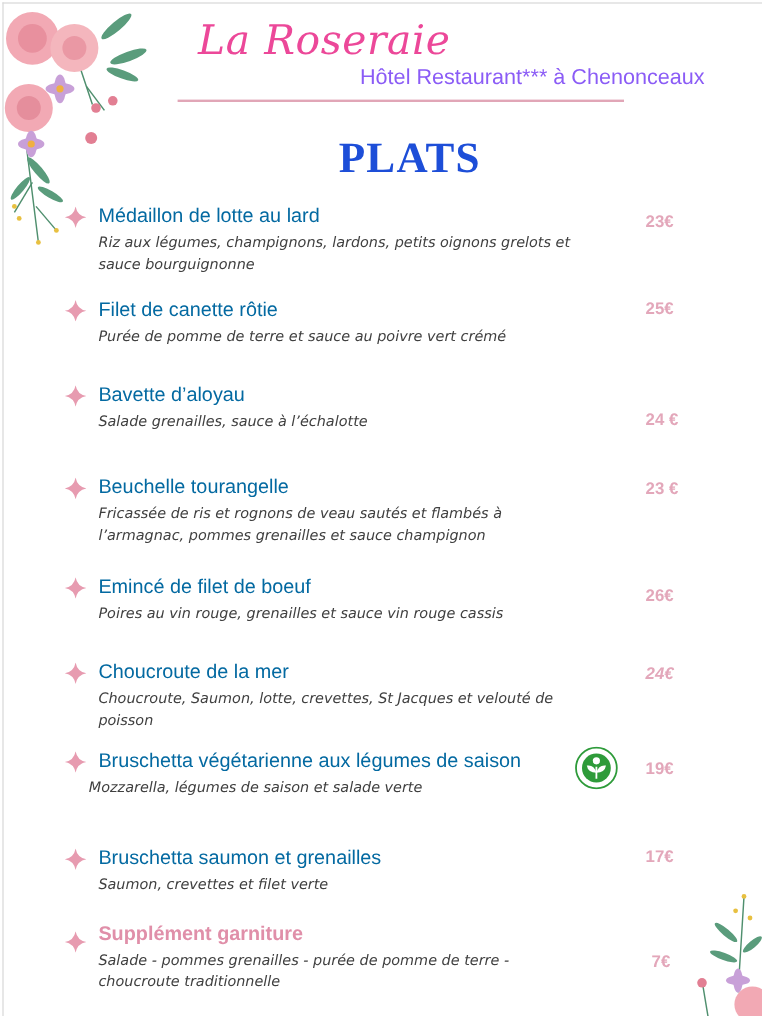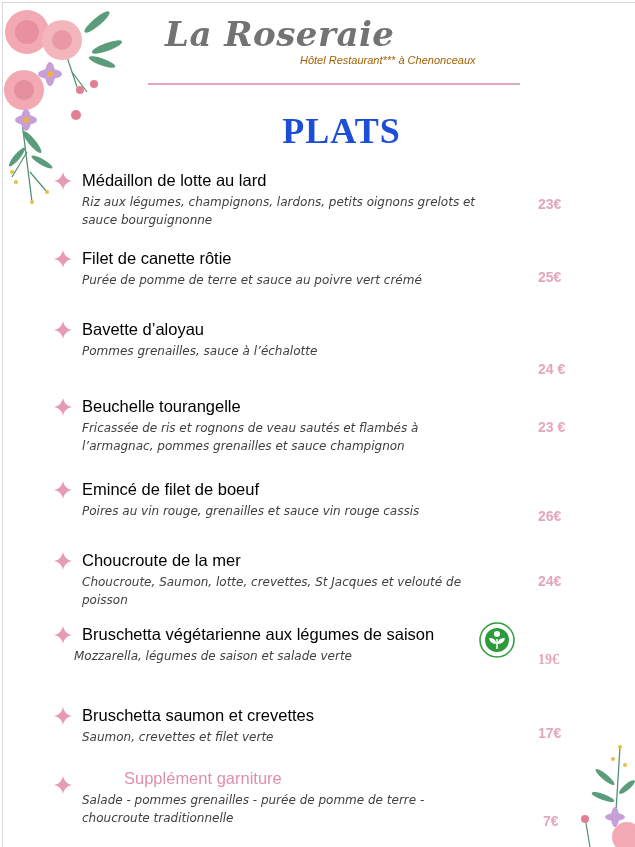--- a/index.html
+++ b/index.html
@@ -9,45 +9,45 @@
     }
     .page {
       position: absolute; left: 2px; top: 2px; width: 633px; height: 845px;
       border-left: 1px solid #d8d8d8; border-top: 1px solid #d8d8d8; background: #fff;
     }
     .floral-tl { position: absolute; left: 2px; top: 2px; width: 130px; height: 210px; }
     .floral-br { position: absolute; right: 0; bottom: 0; width: 70px; height: 110px; }
     .logo {
       position: absolute; left: 165px; top: 14px;
       font-family: "DejaVu Serif", "Liberation Serif", serif; font-style: italic;
-      font-size: 34px; color: #737373; letter-spacing: 0.5px; font-weight: bold;
+      font-size: 34px; color: #ec4899; letter-spacing: 0.5px;
     }
     .tagline {
-      position: absolute; left: 300px; top: 54px; font-size: 11px; color: #a16207; font-style: italic;
+      position: absolute; left: 300px; top: 54px; font-size: 18px; color: #8b5cf6;
     }
     .divider {
       position: absolute; left: 148px; top: 83px; width: 372px; height: 2px; background: #e1a6b7;
     }
     .section-title {
       position: absolute; left: 0; width: 635px; top: 110px; text-align: center;
       font-family: "Liberation Serif", "DejaVu Serif", serif; font-weight: bold;
       font-size: 36px; color: #1d4ed8; letter-spacing: 1px; padding-left: 24px;
     }
     .item { position: absolute; left: 54px; width: 560px; }
     .star { position: absolute; left: 0; top: 1px; width: 18px; height: 18px; }
     .name {
-      position: absolute; left: 28px; top: 0; font-size: 16.5px; color: #000000; white-space: nowrap;
-    }
-    .name.pink { color: #e08fa9; font-weight: normal; margin-left: 42px; }
+      position: absolute; left: 28px; top: 0; font-size: 16.5px; color: #0369a1; white-space: nowrap;
+    }
+    .name.pink { color: #e08fa9; font-weight: bold; }
     .desc {
       position: absolute; left: 28px; top: 22px; width: 400px; font-size: 12px; font-style: italic;
       color: #404040; line-height: 18px; font-family: "DejaVu Sans", sans-serif;
     }
     .price {
-      position: absolute; left: 538px; font-size: 14px; font-weight: bold; color: #e3a7ba; white-space: nowrap; margin-top: 20px;
+      position: absolute; left: 538px; font-size: 14px; font-weight: bold; color: #e3a7ba; white-space: nowrap;
     }
     .veg-badge { position: absolute; left: 479px; top: 622px; width: 36px; height: 36px; }
   </style>
 </head>
 <body>
 
 <div class="page"></div>
 
 <svg class="floral-tl" viewBox="0 0 130 210">
   <g stroke="#4f8f6e" stroke-width="1.2" fill="none">
@@ -136,21 +136,21 @@
   <div class="name">Filet de canette rôtie</div>
   <div class="desc">Purée de pomme de terre et sauce au poivre vert crémé</div>
 </div>
 <div class="price" style="top:249px;text-align:center;">25€</div>
 
 <div class="item" style="top:320px;">
   <svg class="star" viewBox="0 0 20 20">
       <path d="M10 0 Q11.5 8.5 20 10 Q11.5 11.5 10 20 Q8.5 11.5 0 10 Q8.5 8.5 10 0Z" fill="#e79bb0"></path>
     </svg>
   <div class="name">Bavette d’aloyau</div>
-  <div class="desc">Pommes grenailles, sauce à l’échalotte</div>
+  <div class="desc">Salade grenailles, sauce à l’échalotte</div>
 </div>
 <div class="price" style="top:341px;">24 €</div>
 
 <div class="item" style="top:397px;">
   <svg class="star" viewBox="0 0 20 20">
       <path d="M10 0 Q11.5 8.5 20 10 Q11.5 11.5 10 20 Q8.5 11.5 0 10 Q8.5 8.5 10 0Z" fill="#e79bb0"></path>
     </svg>
   <div class="name">Beuchelle tourangelle</div>
   <div class="desc">Fricassée de ris et rognons de veau sautés et flambés à l’armagnac, pommes grenailles et sauce champignon</div>
 </div>
@@ -165,44 +165,44 @@
 </div>
 <div class="price" style="top:488px;text-align:center;">26€</div>
 
 <div class="item" style="top:551px;">
   <svg class="star" viewBox="0 0 20 20">
       <path d="M10 0 Q11.5 8.5 20 10 Q11.5 11.5 10 20 Q8.5 11.5 0 10 Q8.5 8.5 10 0Z" fill="#e79bb0"></path>
     </svg>
   <div class="name">Choucroute de la mer</div>
   <div class="desc">Choucroute, Saumon, lotte, crevettes, St Jacques et velouté de poisson</div>
 </div>
-<div class="price" style="top:553px;">24€</div>
+<div class="price" style="top:553px;font-style:italic;">24€</div>
 
 <div class="item" style="top:625px;">
   <svg class="star" viewBox="0 0 20 20">
       <path d="M10 0 Q11.5 8.5 20 10 Q11.5 11.5 10 20 Q8.5 11.5 0 10 Q8.5 8.5 10 0Z" fill="#e79bb0"></path>
     </svg>
   <div class="name">Bruschetta végétarienne aux légumes de saison</div>
   <div class="desc" style="left:20px;">Mozzarella, légumes de saison et salade verte</div>
 </div>
 <svg class="veg-badge" viewBox="0 0 36 36">
   <circle cx="18" cy="18" r="17" fill="#fff" stroke="#2e9b3a" stroke-width="1.5"></circle>
   <circle cx="18" cy="18" r="12" fill="#2e9b3a"></circle>
   <path d="M18 27 L18 17" stroke="#fff" stroke-width="1.5"></path>
   <path d="M18 22 Q11 22 10 16 Q16 15 18 22Z" fill="#fff"></path>
   <path d="M18 22 Q25 22 26 16 Q20 15 18 22Z" fill="#fff"></path>
   <circle cx="18" cy="12" r="3" fill="#fff"></circle>
 </svg>
-<div class="price" style="top:632px;font-family:Liberation Serif, serif;">19€</div>
+<div class="price" style="top:632px;">19€</div>
 
 <div class="item" style="top:706px;">
   <svg class="star" viewBox="0 0 20 20">
       <path d="M10 0 Q11.5 8.5 20 10 Q11.5 11.5 10 20 Q8.5 11.5 0 10 Q8.5 8.5 10 0Z" fill="#e79bb0"></path>
     </svg>
-  <div class="name">Bruschetta saumon et crevettes</div>
+  <div class="name">Bruschetta saumon et grenailles</div>
   <div class="desc">Saumon, crevettes et filet verte</div>
 </div>
 <div class="price" style="top:705px;">17€</div>
 
 <div class="item" style="top:769px;">
   <svg class="star" style="top:7px;" viewBox="0 0 20 20">
       <path d="M10 0 Q11.5 8.5 20 10 Q11.5 11.5 10 20 Q8.5 11.5 0 10 Q8.5 8.5 10 0Z" fill="#e79bb0"></path>
     </svg>
   <div class="name pink">Supplément garniture</div>
   <div class="desc">Salade - pommes grenailles - purée de pomme de terre - choucroute traditionnelle</div>

